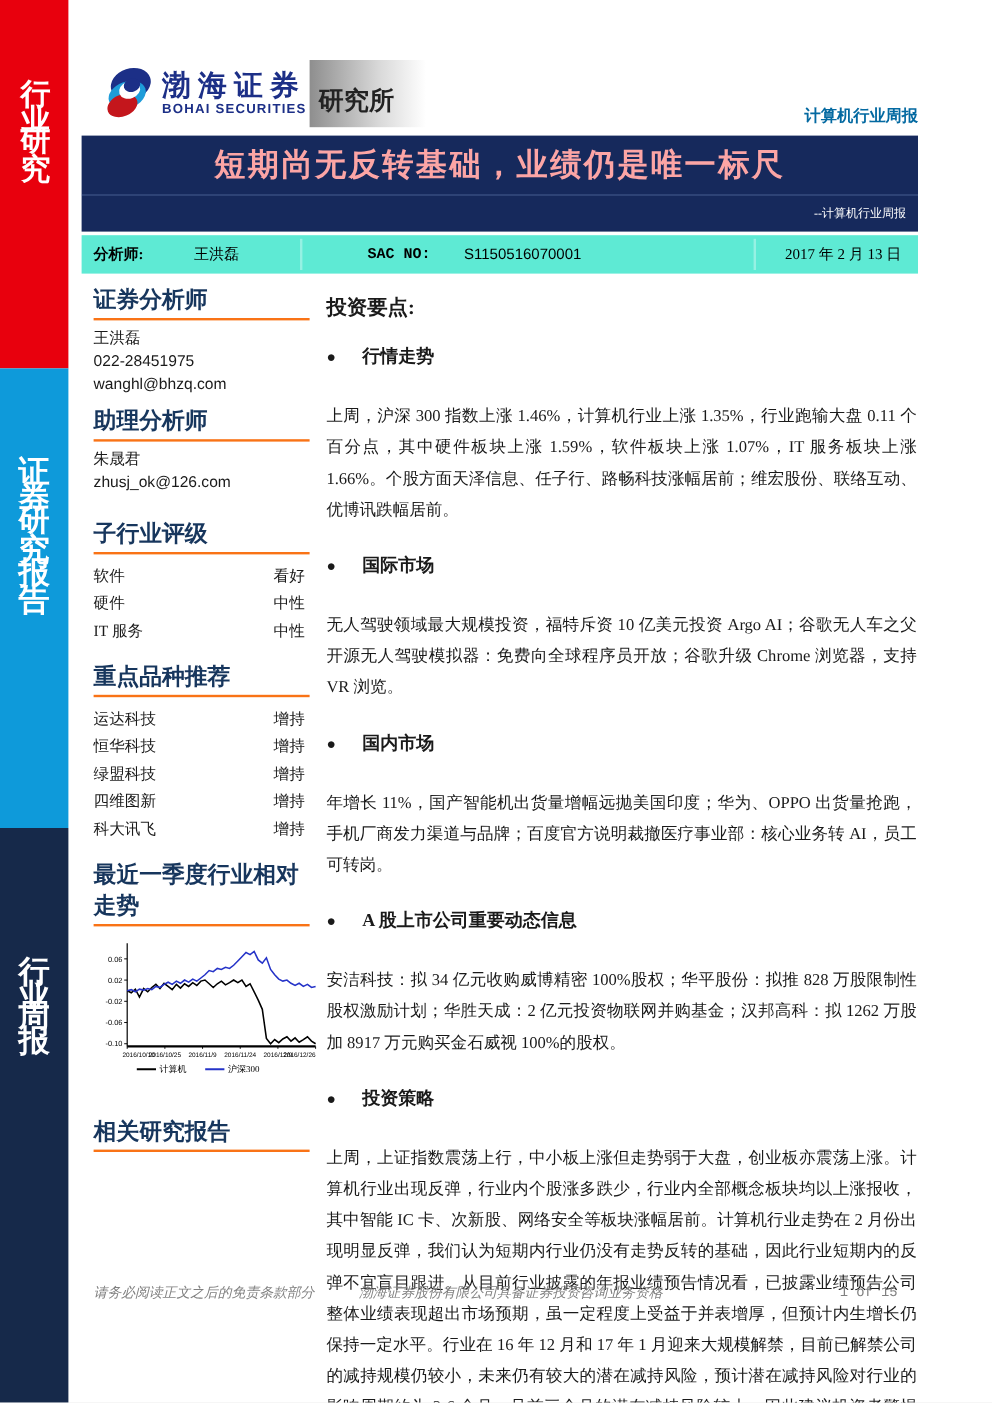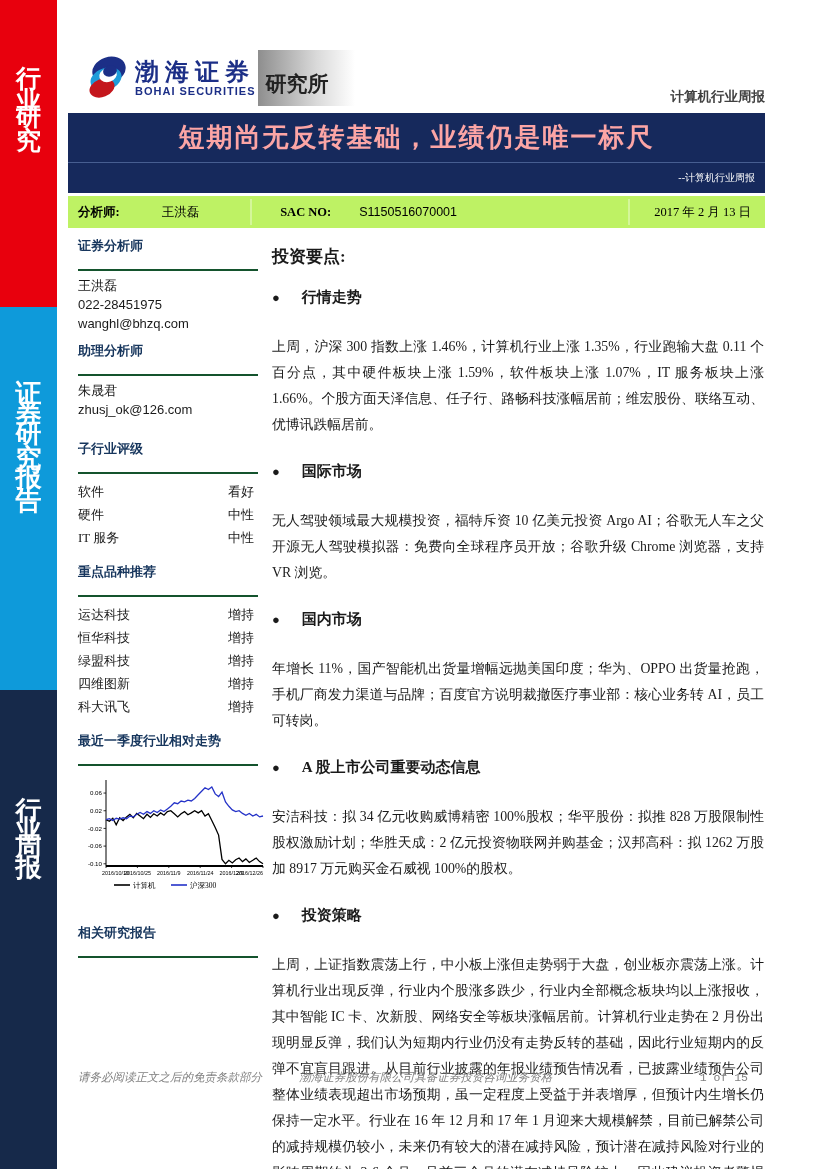--- a/index.html
+++ b/index.html
@@ -19,41 +19,41 @@
   
   .logo-row{position:absolute;left:85px;top:52px;height:52px;display:flex;align-items:center;}
   .logo-mark{width:44px;height:48px;}
   .logo-text{margin-left:6px;display:flex;flex-direction:column;justify-content:center;}
   .logo-cn{font-size:24px;font-weight:bold;color:#1c2f87;letter-spacing:6px;line-height:26px;}
   .logo-en{font-size:11px;font-weight:bold;color:#1c2f87;letter-spacing:1px;line-height:12px;
            font-family:"Liberation Sans","DejaVu Sans",sans-serif;}
   .inst-band{margin-left:2px;height:44px;display:flex;align-items:center;padding:12px 26px 0 8px;
              background:linear-gradient(90deg,#8e8e8e 0%,#d9d9d9 60%,#ffffff 100%);}
   .inst-band span{font-size:21px;font-weight:bold;color:#222;}
-  .doc-label{position:absolute;right:62px;top:88px;font-size:13.5px;font-weight:bold;color:#404040;}
+  .doc-label{position:absolute;right:62px;top:88px;font-size:13.5px;font-weight:bold;color:#0369a1;}
   
   .title-band{position:absolute;left:68px;top:113px;width:697px;height:80px;background:#16295c;}
   .title-main{height:49px;display:flex;align-items:center;justify-content:center;
               color:#fca5a5;font-size:26px;font-weight:bold;letter-spacing:2px;}
   .title-sub{height:30px;border-top:1px solid rgba(130,160,210,.45);display:flex;align-items:center;
              justify-content:flex-end;padding-right:10px;color:#fff;font-size:10px;font-weight:normal;}
   
-  .meta-bar{position:absolute;left:68px;top:196px;width:697px;height:32px;background:#bef264;
+  .meta-bar{position:absolute;left:68px;top:196px;width:697px;height:32px;background:#5eead4;
             display:flex;align-items:center;font-size:12.5px;color:#000;}
   .meta-bar .lbl{font-weight:bold;}
   .m-analyst-lbl{margin-left:10px;}
   .m-analyst-name{margin-left:42px;}
-  .m-sac-lbl{margin-left:81px;font-family:Liberation Serif, serif;}
+  .m-sac-lbl{margin-left:107px;font-family:Liberation Mono, monospace;}
   .m-sac-no{margin-left:28px;font-family:"Liberation Sans","DejaVu Sans",sans-serif;}
   .m-date{margin-left:auto;margin-right:14px;}
   .meta-div{position:absolute;top:3px;bottom:3px;width:2px;background:rgba(255,255,255,.35);}
   
   .left-col{position:absolute;left:78px;top:237px;width:180px;font-size:13px;}
-  .l-head{font-size:13px;font-weight:bold;color:#17365d;border-bottom:2px solid #14532d;
-          padding-bottom:14px;margin-bottom:6px;}
+  .l-head{font-size:19px;font-weight:bold;color:#17365d;border-bottom:2px solid #f97316;
+          padding-bottom:2px;margin-bottom:6px;}
   .l-line{line-height:17px;margin-bottom:2px;}
   .mono-line{font-family:"Liberation Sans","DejaVu Sans",sans-serif;font-size:13px;}
   .gap8{height:8px;} .gap14{height:14px;} .gap20{height:20px;}
   .l-row{display:flex;justify-content:space-between;line-height:23px;}
   .l-row .r{padding-right:4px;}
   
   .chart-wrap{margin-top:10px;margin-left:2px;}
   
   .main-col{position:absolute;left:272px;top:245px;width:492px;}
   .m-title{font-size:17px;font-weight:bold;margin-bottom:20px;}

